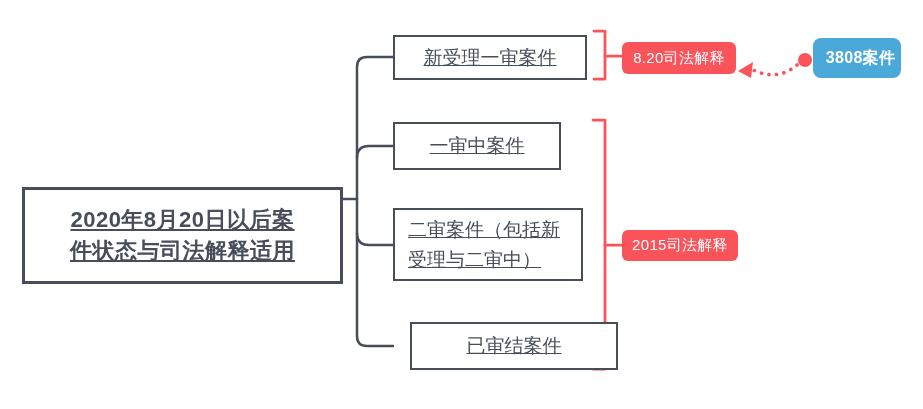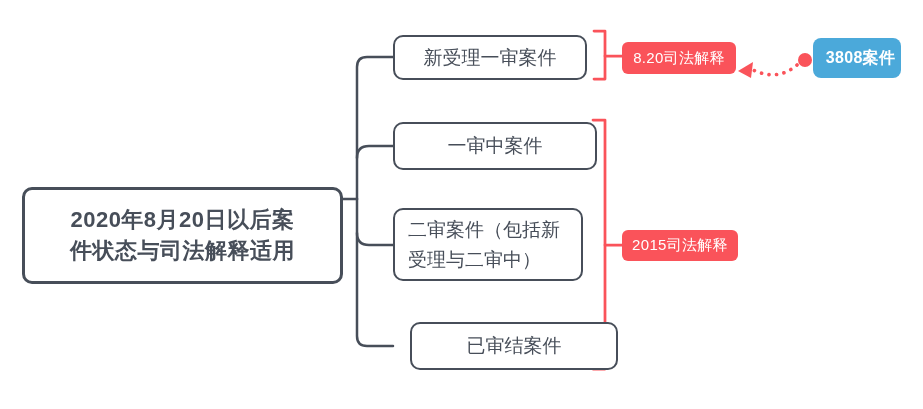--- a/index.html
+++ b/index.html
@@ -21,29 +21,30 @@
     top: 0;
     width: 923px;
     height: 409px;
     pointer-events: none;
   }
   .node {
     position: absolute;
     box-sizing: border-box;
     background: #ffffff;
     border: 2.5px solid var(--dark, #474E59);
-    border-radius: 10px;
+    border-radius: 0;
     display: flex;
     align-items: center;
     justify-content: center;
     color: var(--dark, #474E59);
     font-size: 19px;
     line-height: 1.35;
     white-space: pre-line;
     text-align: center;
+    text-decoration: underline;
   }
   .node.root {
     border-width: 3px;
     font-size: 22px;
     font-weight: bold;
     line-height: 1.4;
     letter-spacing: 0.5px;
   }
   .node.two-line {
     justify-content: flex-start;
@@ -99,21 +100,21 @@
       <circle cx="805" cy="60" r="7" fill="#FA535A"></circle>
       <polygon points="738,71 753,62 751,78" fill="#FA535A"></polygon>
     </g>
   </svg>
 
   <div class="node root" style="left:22px; top:151px; width:321px; height:97px;margin-top:36px;">2020年8月20日以后案
 件状态与司法解释适用</div>
 
   <div class="node" style="left:393px; top:35px; width:194px; height:45px;">新受理一审案件</div>
 
-  <div class="node" style="left:393px; top:122px; width:204px; height:48px;text-align:right;">一审中案件</div>
+  <div class="node" style="left:393px; top:122px; width:168px; height:48px;text-align:right;">一审中案件</div>
 
   <div class="node two-line" style="left:393px; top:208px; width:190px; height:73px;padding-left:13px;">二审案件（包括新
 受理与二审中）</div>
 
   <div class="node" style="left:410px; top:322px; width:208px; height:48px;">已审结案件</div>
 
   <div class="tag red" style="left:622px; top:42px; width:114px; height:32px;">8.20司法解释</div>
 
   <div class="tag red" style="left:622px; top:230px; width:116px; height:31px;">2015司法解释</div>
 

